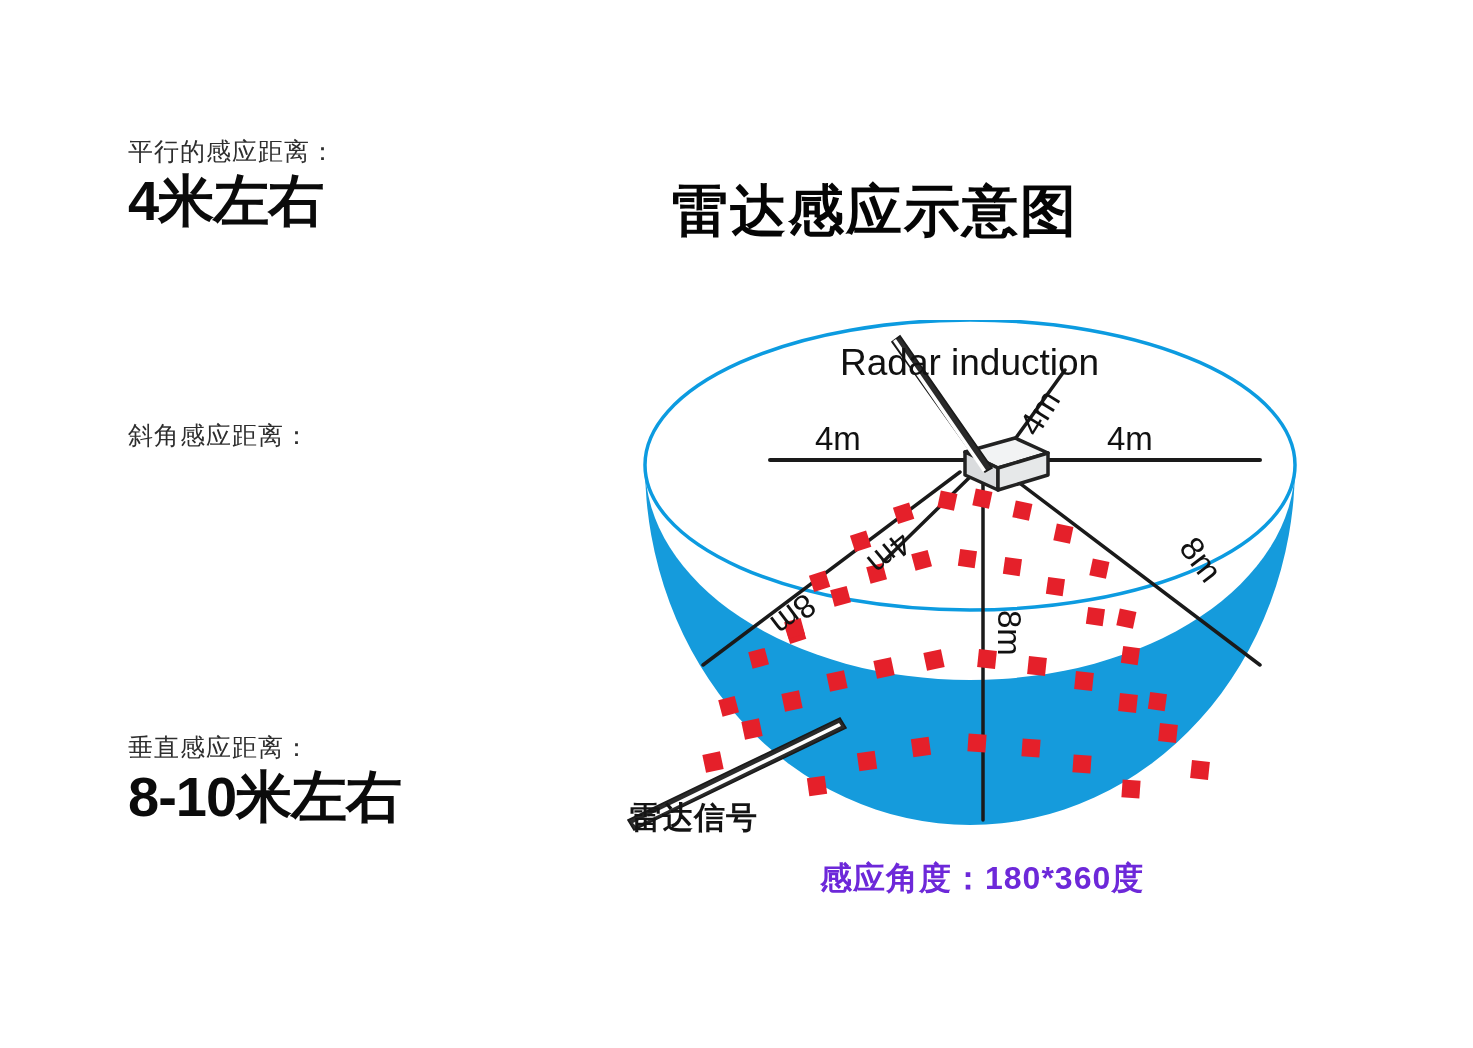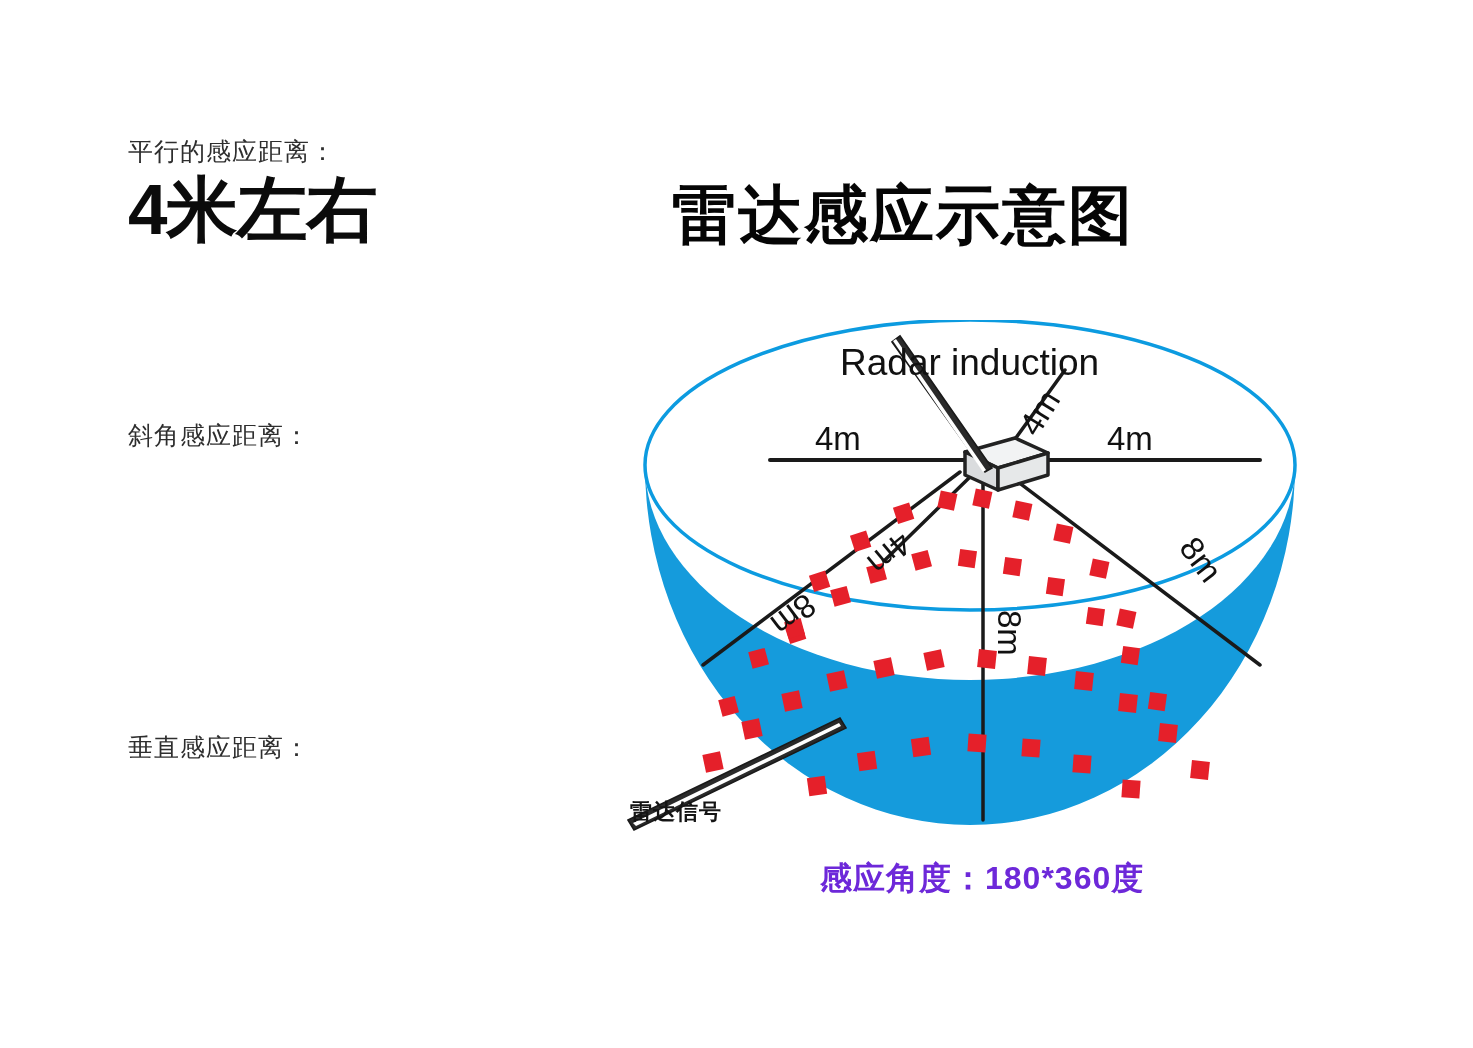--- a/index.html
+++ b/index.html
@@ -28,36 +28,36 @@
   .spec-label {
     font-size: 25px;
     font-weight: 300;
     color: #2e2e2e;
     letter-spacing: 1px;
     line-height: 1.1;
     white-space: nowrap;
     font-family: "Liberation Sans", "DejaVu Sans", sans-serif;
   }
   .spec-value {
-    font-size: 71px;
+    font-size: 56px;
     font-weight: 900;
     color: #0b0b0b;
     line-height: 1.12;
     letter-spacing: -1px;
     white-space: nowrap;
     margin-top: 4px;
     font-family: "Liberation Sans", "DejaVu Sans", sans-serif;
   }
 
   
   .diagram-title {
     position: absolute;
     left: 672px;
     top: 183px;
-    font-size: 64px;
+    font-size: 56px;
     font-weight: 900;
     color: #050505;
     letter-spacing: 2px;
     line-height: 1;
     white-space: nowrap;
     font-family: "Liberation Sans", "DejaVu Sans", sans-serif;
   }
 
   
   .diagram-wrap {
@@ -78,21 +78,21 @@
     color: #6d28d9;
     letter-spacing: 1px;
     white-space: nowrap;
     font-family: "Liberation Sans", "DejaVu Sans", sans-serif;
   }
 
   .sig-label {
     position: absolute;
     left: 630px;
     top: 797px;
-    font-size: 22px;
+    font-size: 31px;
     font-weight: 700;
     color: #141414;
     letter-spacing: 1px;
     white-space: nowrap;
     font-family: Liberation Mono, monospace;
   }
 
   .svg-text {
     font-family: "Liberation Sans", "DejaVu Sans", sans-serif;
     fill: #111111;
@@ -105,20 +105,21 @@
   <div class="spec-label">平行的感应距离：</div>
   <div class="spec-value">4米左右</div>
 </div>
 
 <div class="spec-block b2">
   <div class="spec-label">斜角感应距离：</div>
 </div>
 
 <div class="spec-block b3">
   <div class="spec-label">垂直感应距离：</div>
+  <div class="spec-value">8-10米左右</div>
 </div>
 
 <div class="diagram-title">雷达感应示意图</div>
 
 <div class="diagram-wrap">
   <svg class="diagram-svg" width="740" height="620" viewBox="0 0 740 620" xmlns="http://www.w3.org/2000/svg">
     <defs>
 
       <clipPath id="bowlClip">
         <path d="M 45 145

